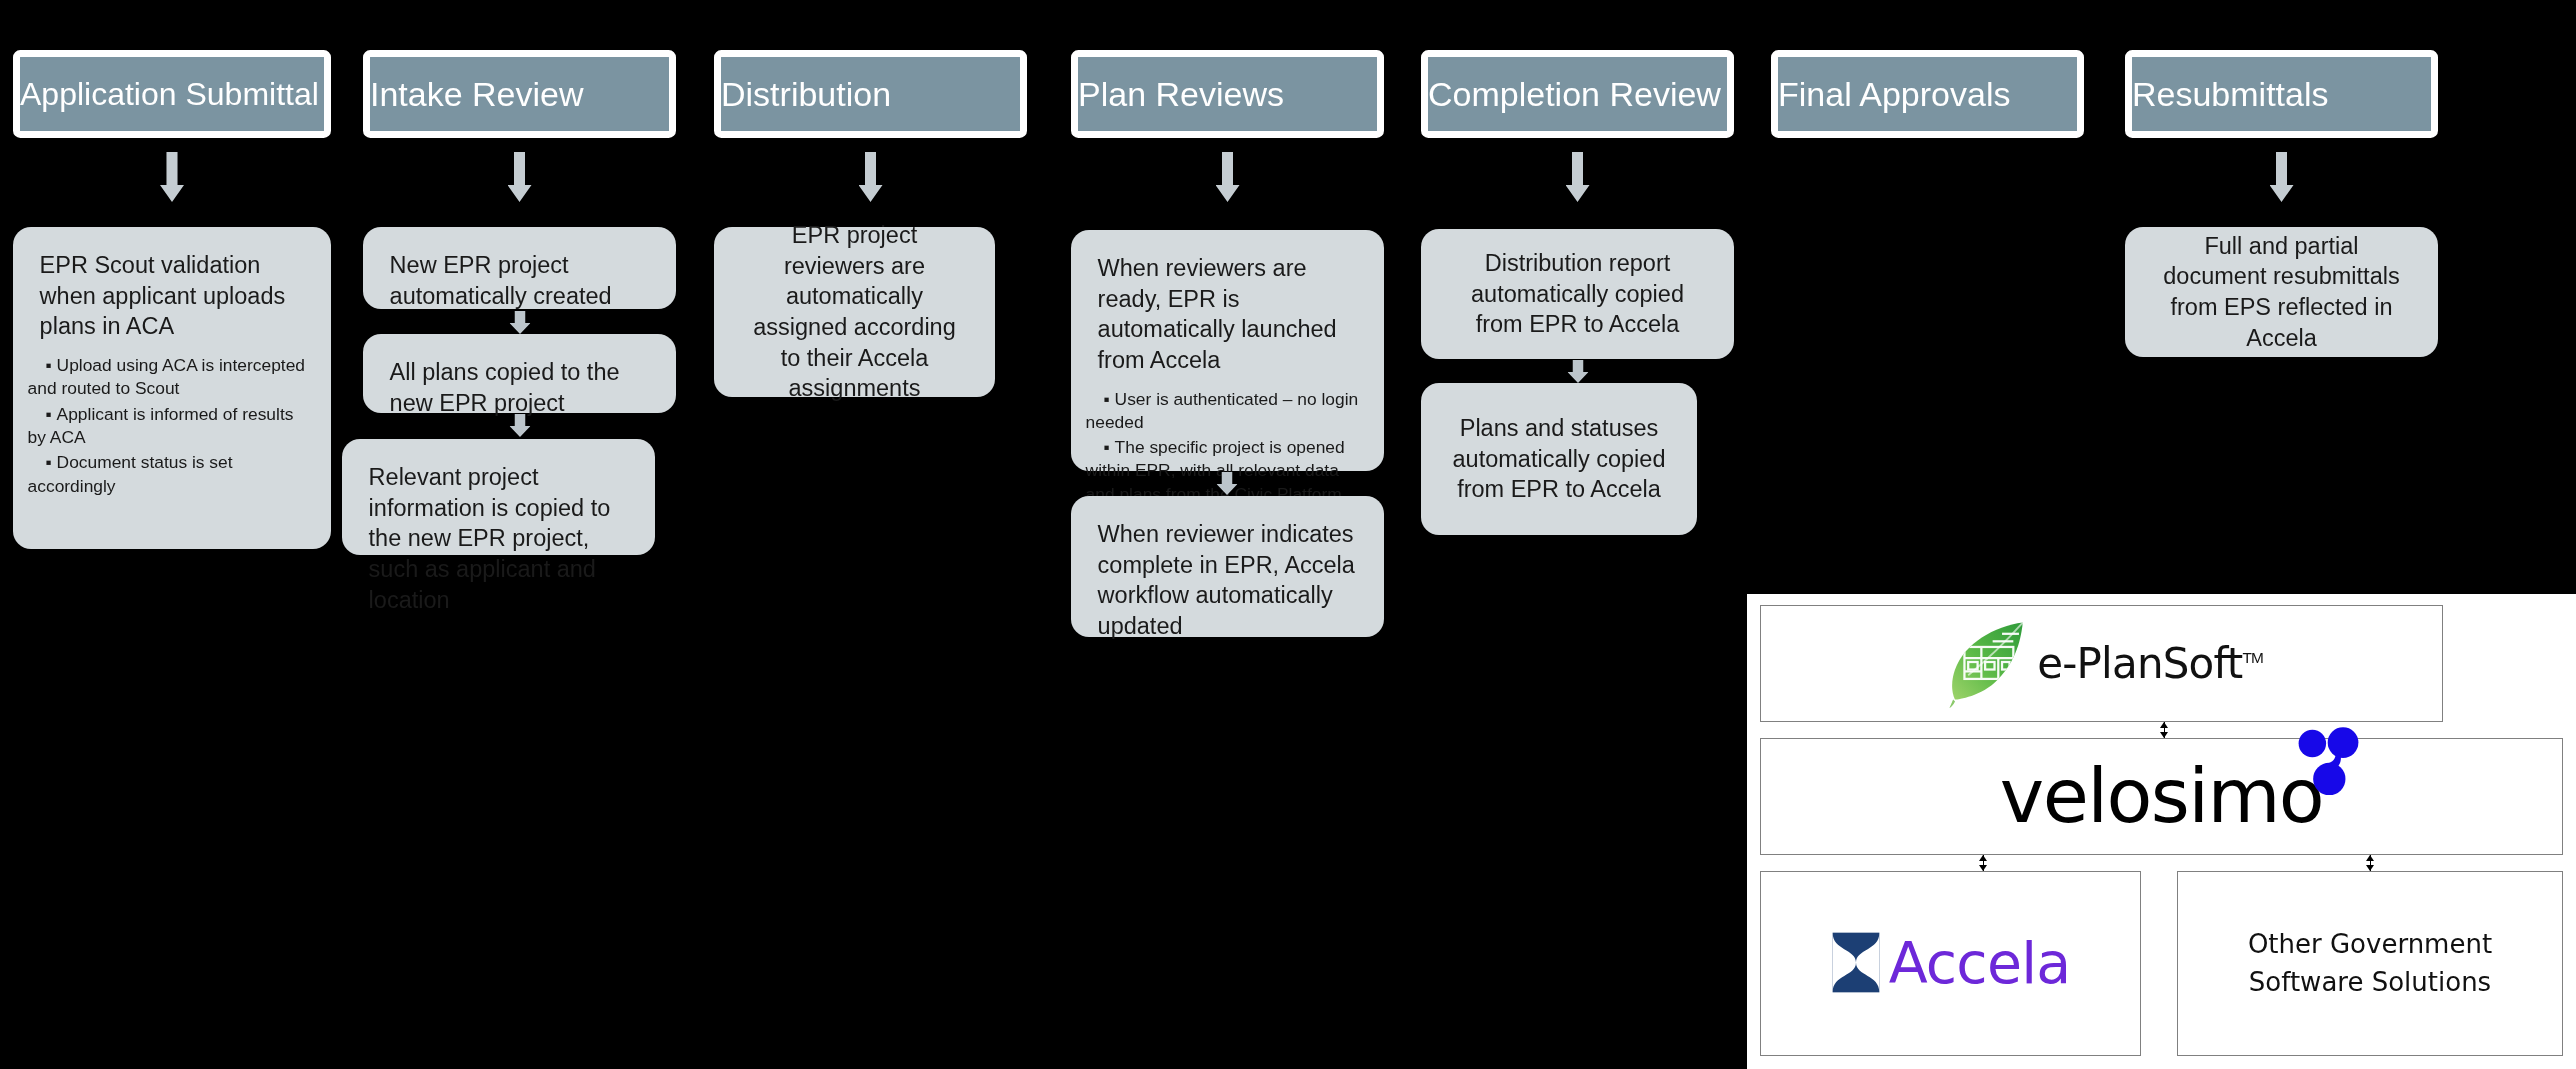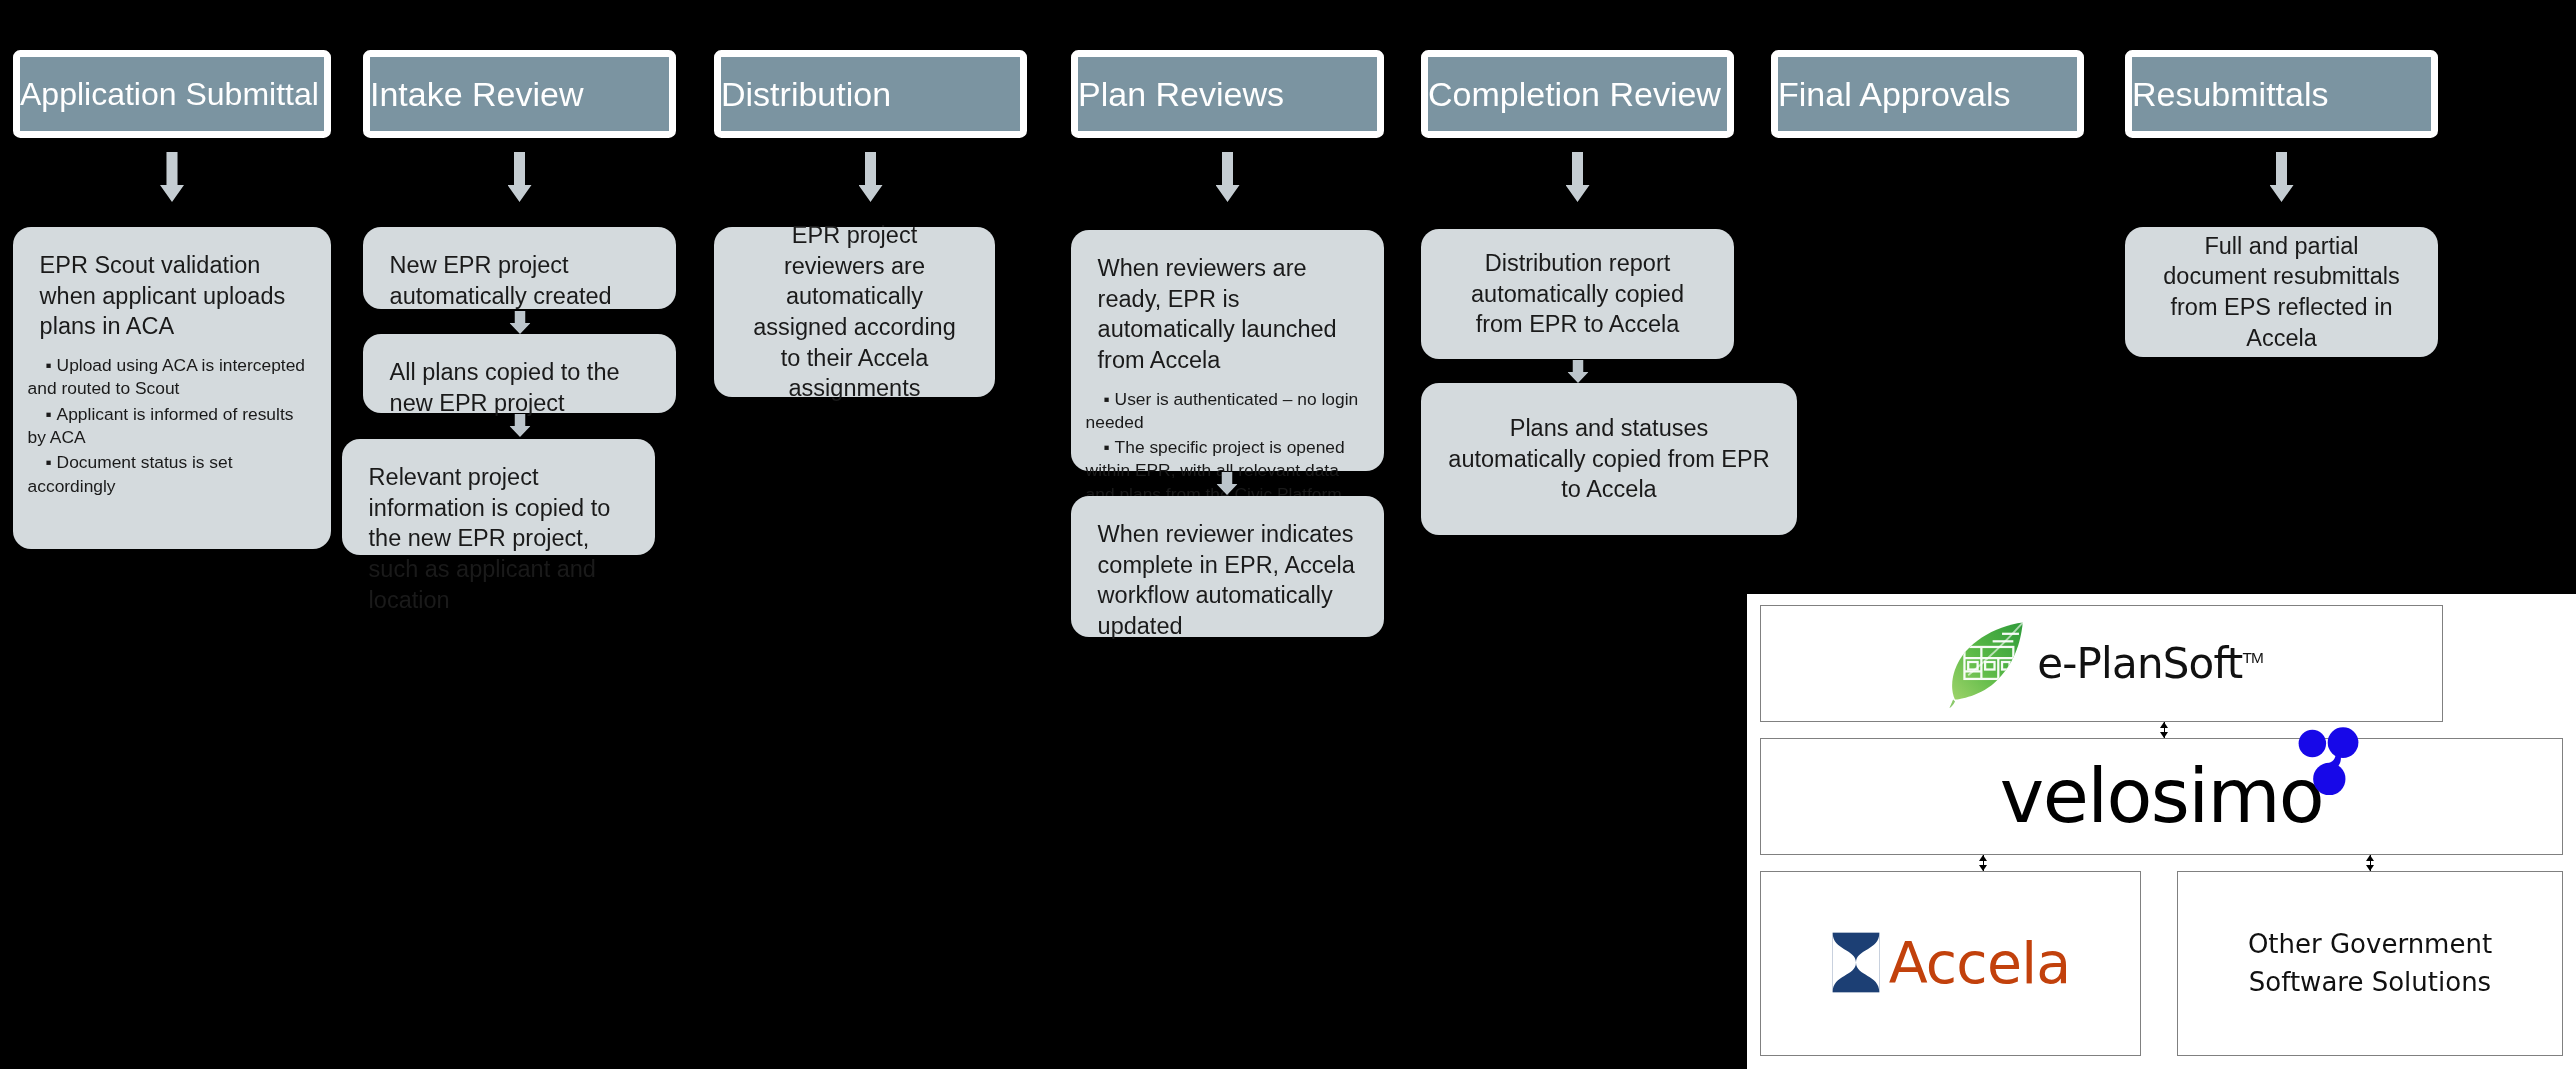--- a/index.html
+++ b/index.html
@@ -137,21 +137,21 @@
     font-weight:400;
     color:#000;
     letter-spacing:-1.6px;
     line-height:1;
   }
   .accela-wrap { display:flex; align-items:center; gap:8px; }
   .accela-text {
     font-family:"DejaVu Sans", sans-serif;
     font-size:57px;
     font-weight:400;
-    color:#c2410c;
+    color:#6d28d9;
     letter-spacing:-0.8px;
     line-height:1;
   }
   .other-text {
     font-family:"DejaVu Sans", sans-serif;
     font-size:26px;
     line-height:1.45;
     text-align:center;
     color:#111;
   }
@@ -228,21 +228,21 @@
   <div class="hdr">
     <span style="font-size: 34px;">Completion Review</span>
   </div>
   <div class="hdr-arrow"></div>
 </div>
 
 <div class="card centered" style="left:1421px; top:229px; width:313px; height:130px; display:flex; align-items:center; justify-content:center;">
   <p class="lead">Distribution report automatically copied from EPR to Accela</p>
 </div>
 <div class="mini-arrow" style="left:1578px; top:360px;"></div>
-<div class="card centered" style="left:1421px; top:383px; width:376px; height:152px; display:flex; align-items:center; justify-content:center;">
+<div class="card centered" style="left:1421px; top:383px; width:276px; height:152px; display:flex; align-items:center; justify-content:center;">
   <p class="lead">Plans and statuses automatically copied from EPR to Accela</p>
 </div>
 
 <div class="col" style="left:1771px; width:313px;">
   <div class="hdr">
     <span style="font-size:34px;">Final Approvals</span>
   </div>
 </div>
 
 <div class="col" style="left:2125px; width:313px;">

